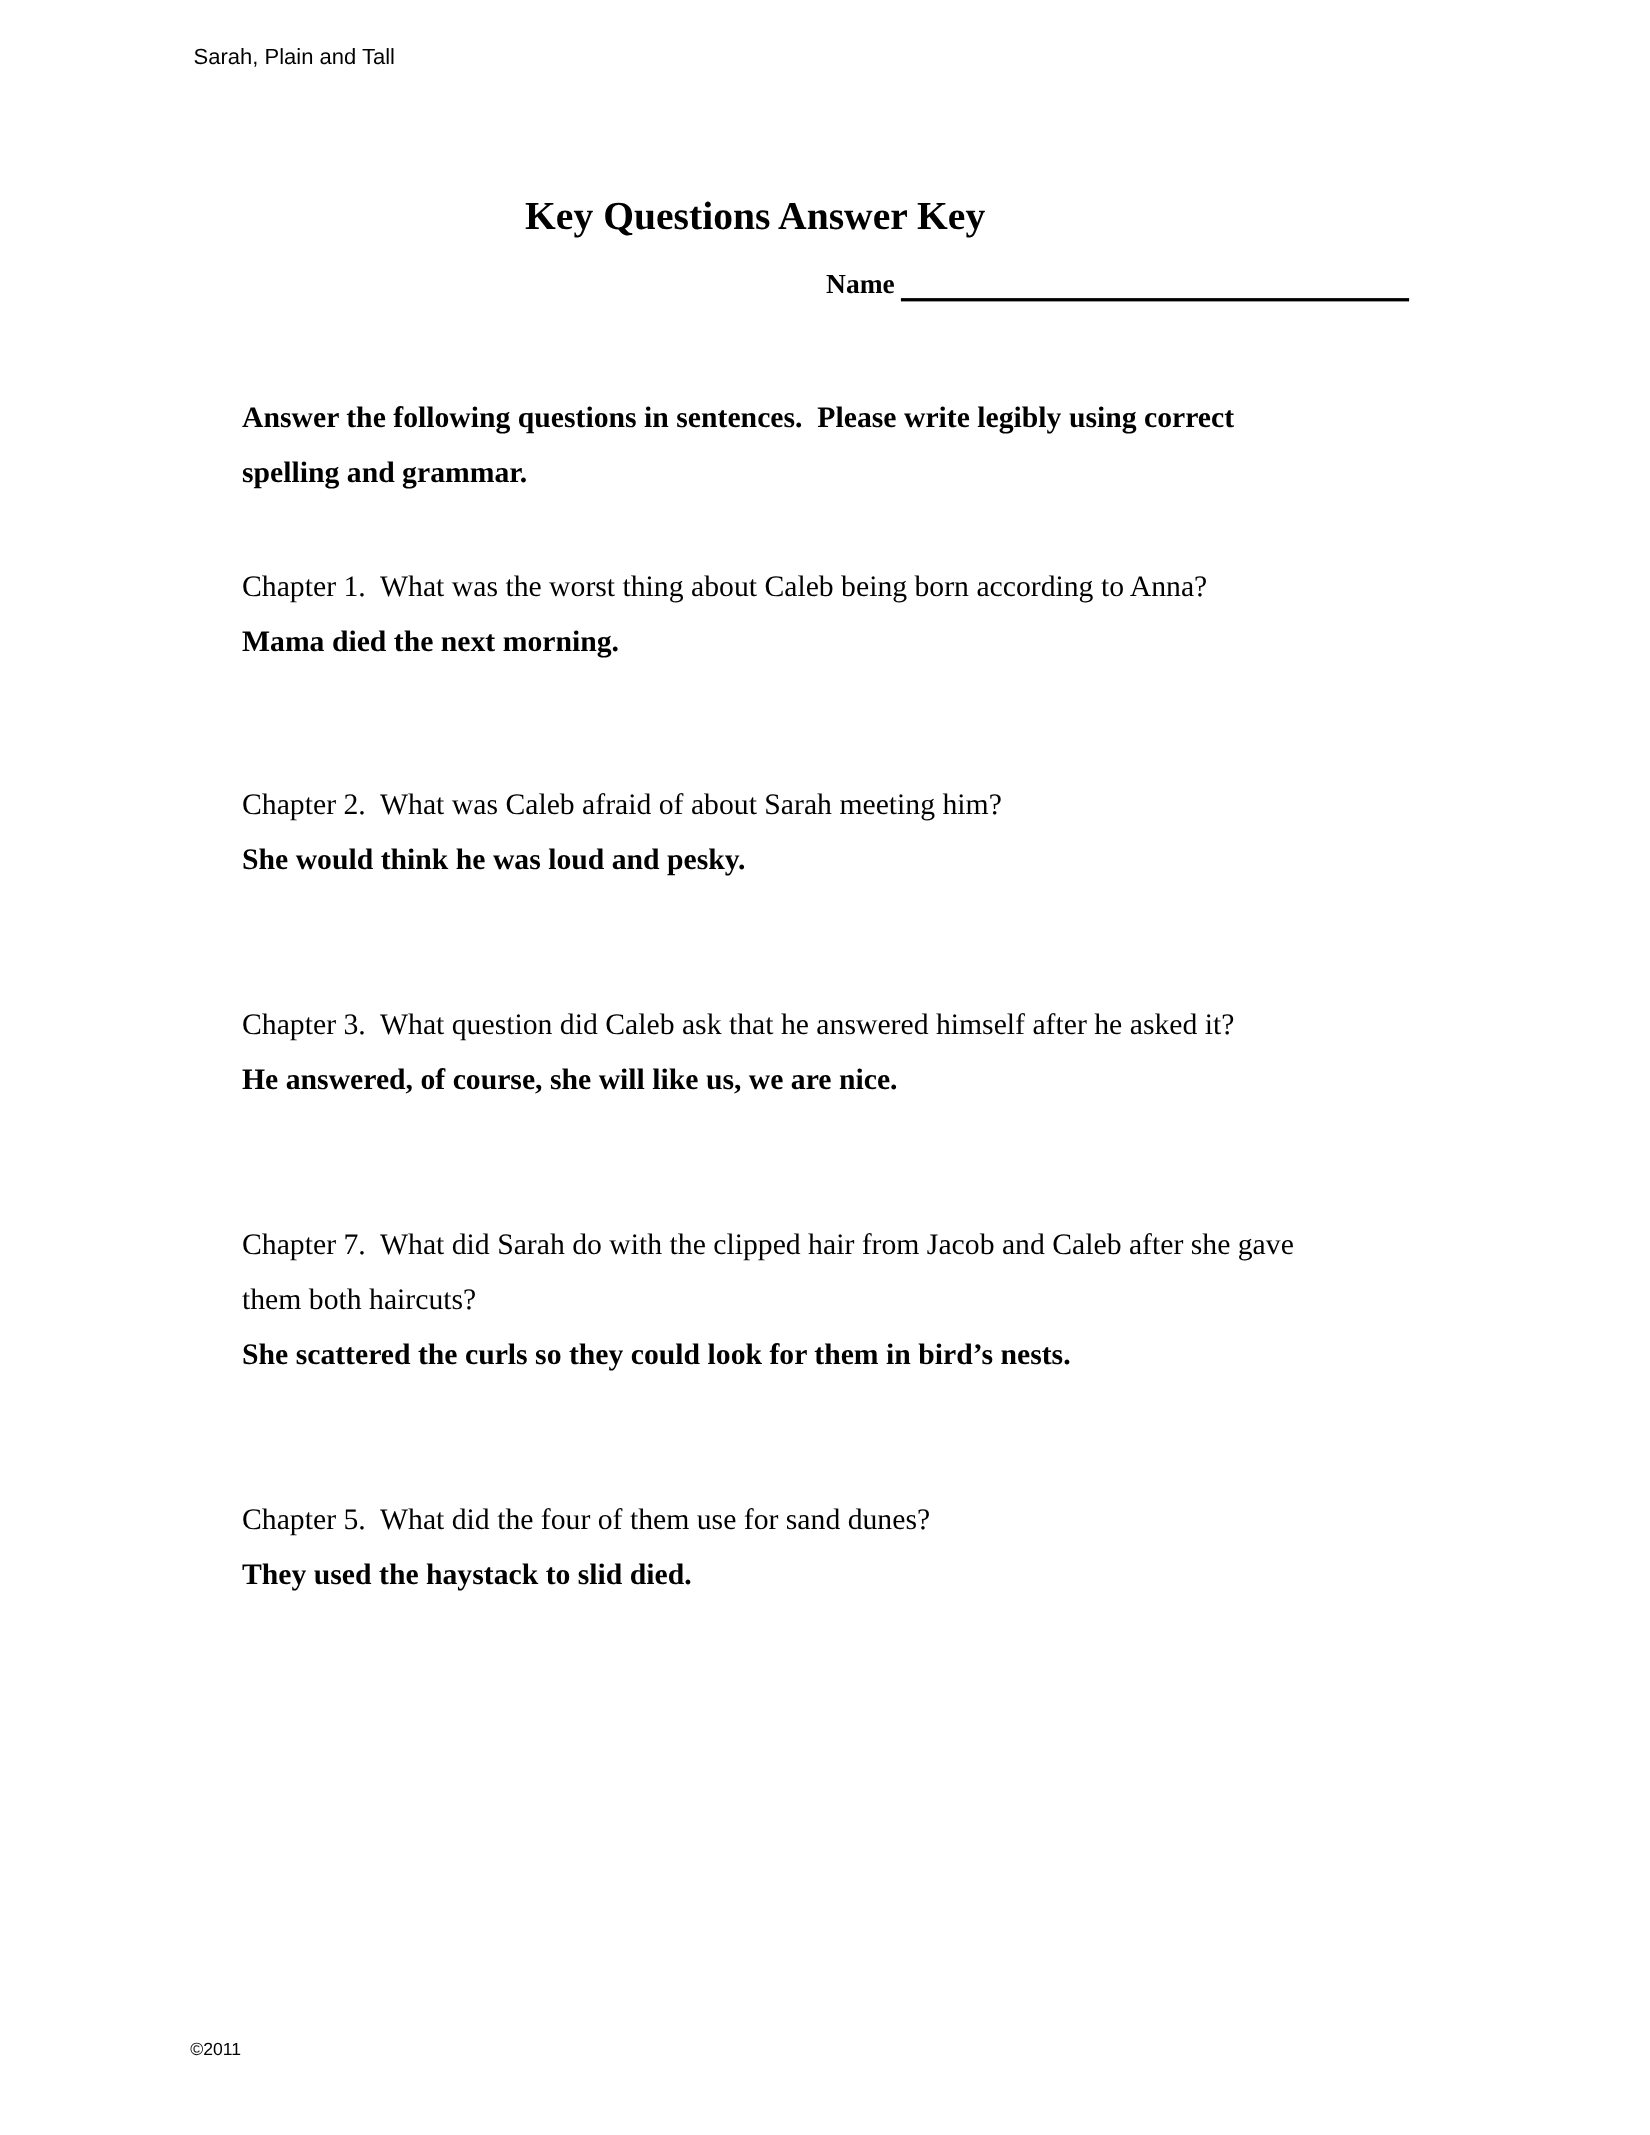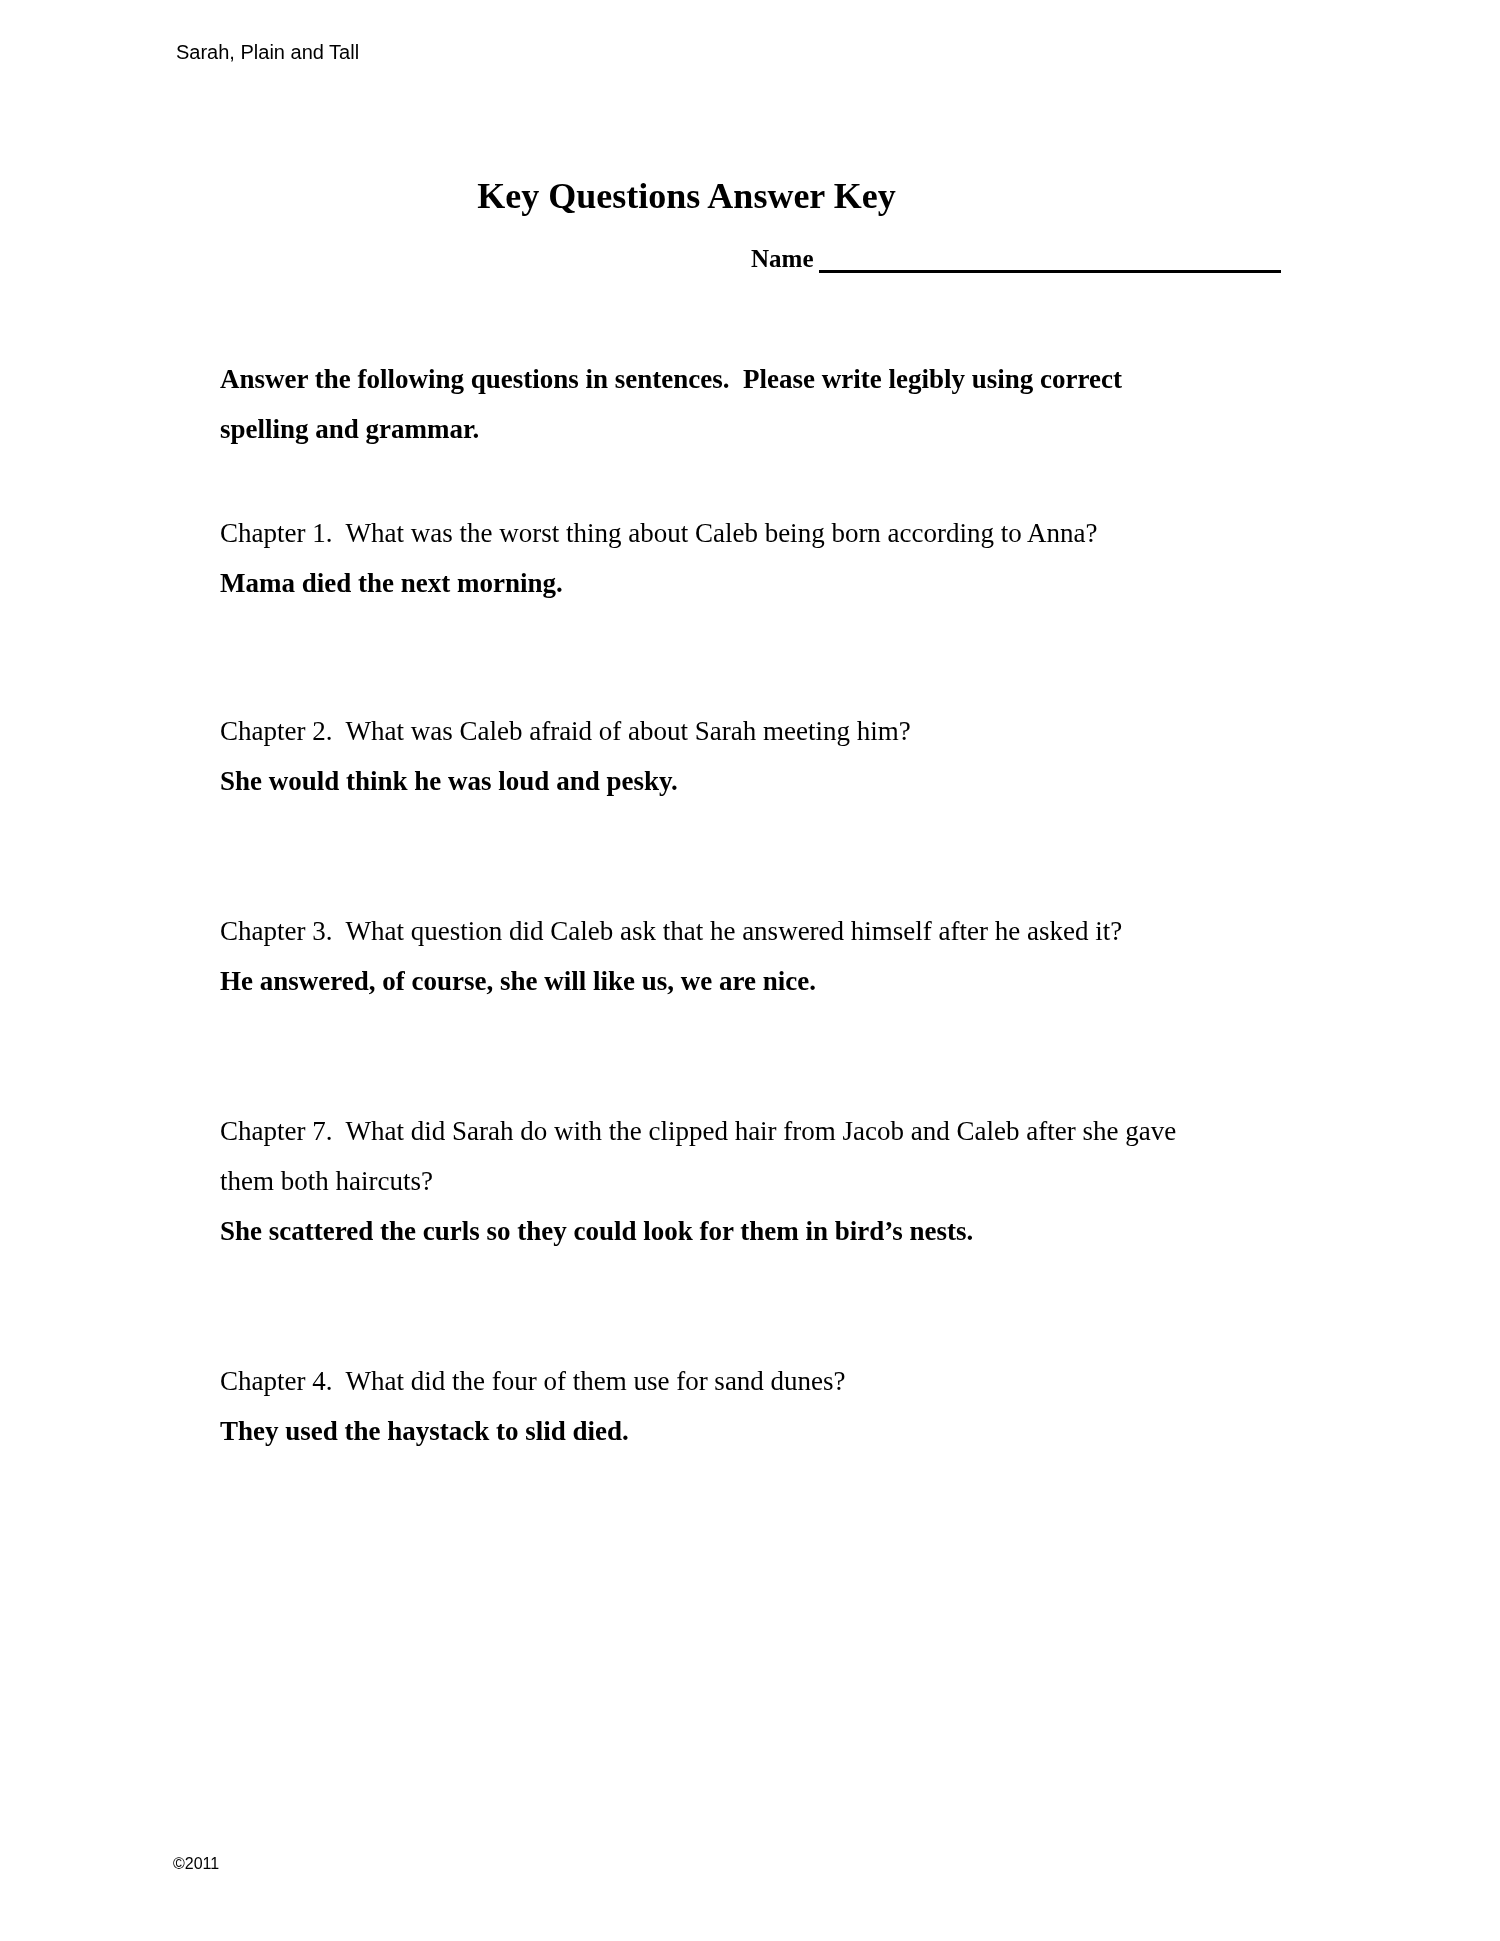--- a/index.html
+++ b/index.html
@@ -36,21 +36,21 @@
     font-size: 36px;
     line-height: 40px;
     font-weight: bold;
     white-space: pre;
   }
   .name-row {
     position: absolute;
     top: 243px;
     left: 751px;
     display: flex;
-    align-items: flex-start;
+    align-items: center;
   }
   .name-label {
     font-size: 25px;
     line-height: 32px;
     font-weight: bold;
     white-space: pre;
   }
   .name-line {
     width: 462px;
     height: 27px;
@@ -128,19 +128,19 @@
     <span class="line answer">He answered, of course, she will like us, we are nice.</span>
   </div>
 
   <div class="chapter chapter-4">
     <span class="line question">Chapter 7.  What did Sarah do with the clipped hair from Jacob and Caleb after she gave</span>
     <span class="line question">them both haircuts?</span>
     <span class="line answer">She scattered the curls so they could look for them in bird’s nests.</span>
   </div>
 
   <div class="chapter chapter-5">
-    <span class="line question">Chapter 4.  What did the four of them use for sand dunes?</span>
+    <span class="line question">Chapter 5.  What did the four of them use for sand dunes?</span>
     <span class="line answer">They used the haystack to slid died.</span>
   </div>
 
   <div class="page-footer sans">©2011</div>
 
 </div>
 
 </body></html>

